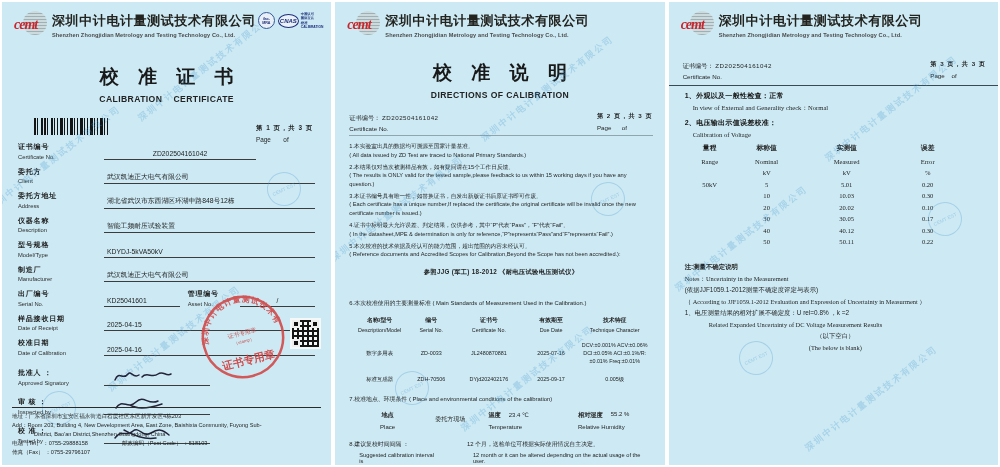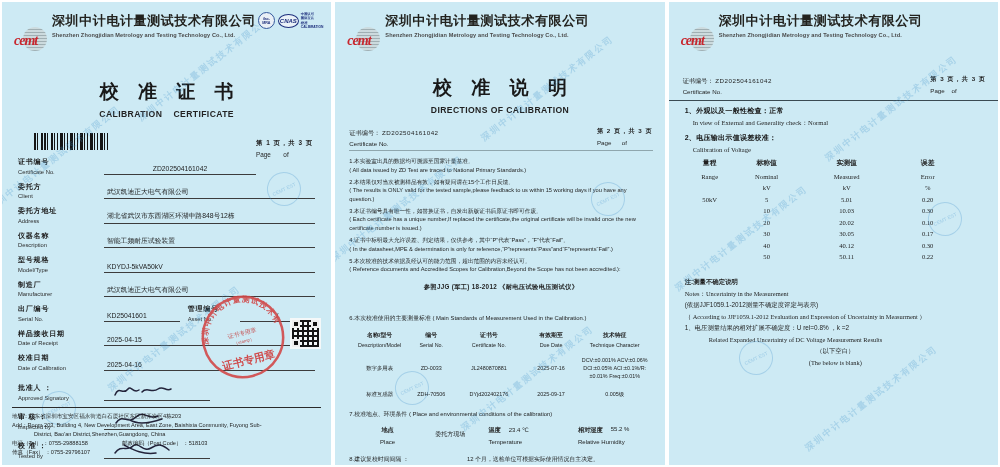--- a/index.html
+++ b/index.html
@@ -9,21 +9,21 @@
 
   
   .wm { position:absolute; color:rgba(72,150,205,.28); font-weight:bold; white-space:nowrap;
         transform:rotate(-38deg); letter-spacing:2px; font-size:9px; pointer-events:none; }
   .wmc { position:absolute; width:34px; height:34px; border:1px solid rgba(72,150,205,.30); border-radius:50%;
          display:flex; align-items:center; justify-content:center; color:rgba(72,150,205,.35);
          font-size:5px; transform:rotate(-25deg); pointer-events:none; }
 
   
   .hdr { display:flex; align-items:flex-start; padding:9px 8px 0 12px; position:relative; }
-  .logo { position:relative; width:34px; height:26px; flex:none;margin-top:16px; }
+  .logo { position:relative; width:34px; height:26px; flex:none; }
   .logo-globe { position:absolute; left:9px; top:0; width:24px; height:24px; border-radius:50%;
                 background:repeating-linear-gradient(0deg,#98a5a8 0 1px,#ccd8da 1px 3px); opacity:.85; }
   .logo-cemt { position:absolute; left:0; top:6px; font:italic bold 14px "Liberation Serif",serif; color:#c8262d; letter-spacing:-1px; }
   .co { margin-left:4px; padding-top:1px; }
   .co-cn { font-size:13px; font-weight:bold; color:#22221e; letter-spacing:.6px; white-space:nowrap; }
   .co-en { font-size:5.6px; font-weight:bold; color:#4a4a4a; margin-top:2px; letter-spacing:.1px; white-space:nowrap; }
   .acc { position:absolute; right:8px; top:10px; display:flex; gap:3px; align-items:center; }
   .ilac { width:17px; height:17px; border-radius:50%; background:#e9eff6; border:1px solid #33589c; color:#24357f;
           font-size:3.6px; font-weight:bold; display:flex; align-items:center; justify-content:center; text-align:center; }
   .cnas { display:flex; gap:2px; align-items:center; }

